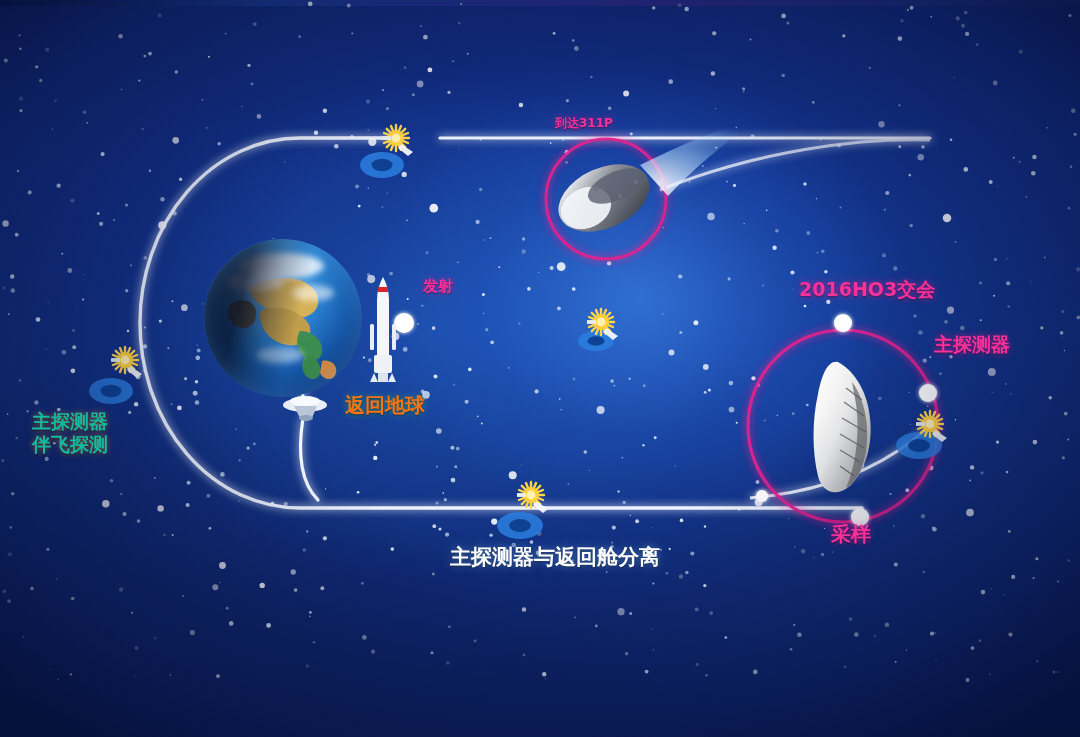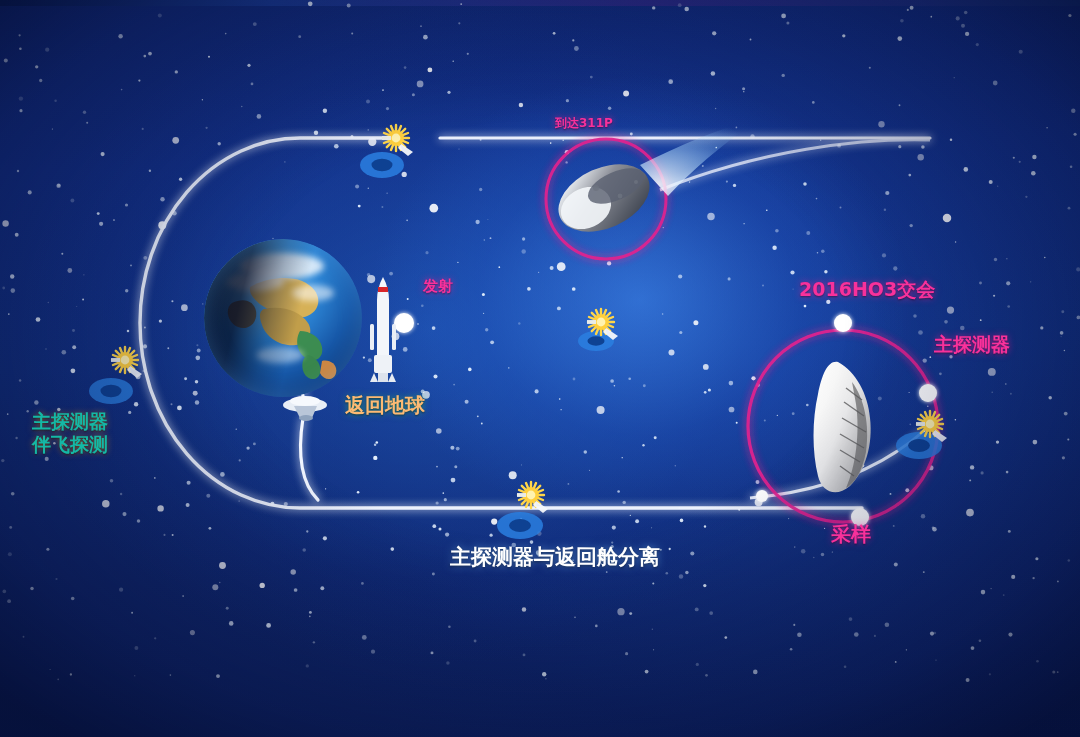--- a/index.html
+++ b/index.html
@@ -34,21 +34,21 @@
     color:#fff;font-size:23px;font-weight:bold;letter-spacing:2px;
     text-shadow:0 1px 3px rgba(0,0,0,.45);
     font-family:"DejaVu Sans",sans-serif;
   }
   .caption-bar .cap-shade{position:absolute;left:0;bottom:0;width:1080px;height:10px;background:rgba(0,0,0,.13);}
   
   .lbl{position:absolute;font-weight:bold;white-space:nowrap;font-family:"DejaVu Sans",sans-serif;line-height:1.22;}
   .lbl.magenta{color:#f8319b;text-shadow:0 0 7px rgba(248,30,150,.65),0 1px 2px rgba(0,0,0,.5);}
   .lbl.orange{color:#14b8a6;text-shadow:0 0 6px rgba(255,150,0,.5),0 1px 2px rgba(0,0,0,.55);}
   .lbl.white{color:#ffffff;text-shadow:0 0 8px rgba(120,190,255,.55),0 1px 3px rgba(0,0,0,.6);}
-  .lbl.green{color:#fdba74;text-shadow:0 0 7px rgba(60,220,90,.5),0 1px 2px rgba(0,0,0,.55);text-align:right;}
+  .lbl.green{color:#f97316;text-shadow:0 0 7px rgba(60,220,90,.5),0 1px 2px rgba(0,0,0,.55);text-align:right;}
   
   .earth{position:absolute;border-radius:50%;overflow:hidden;}
   .earth .ocean{position:absolute;inset:0;border-radius:50%;
     background:
       radial-gradient(circle at 34% 26%, #b9e4ff 0%, #5fb4ef 16%, #2d86d6 38%, #1758a8 62%, #0b3272 84%, #06204e 100%);}
   .earth .term{position:absolute;inset:0;border-radius:50%;
     background:linear-gradient(104deg, rgba(2,6,26,.88) 0%, rgba(3,9,32,.78) 26%, rgba(4,12,40,.30) 44%, rgba(0,0,0,0) 58%);}
   .earth .glow{position:absolute;inset:-5px;border-radius:50%;
     box-shadow:0 0 22px 5px rgba(110,190,255,.30) inset,0 0 16px 3px rgba(90,175,255,.26);}
   .earth .cloud{position:absolute;border-radius:50%;background:rgba(255,255,255,.80);filter:blur(3px);}

